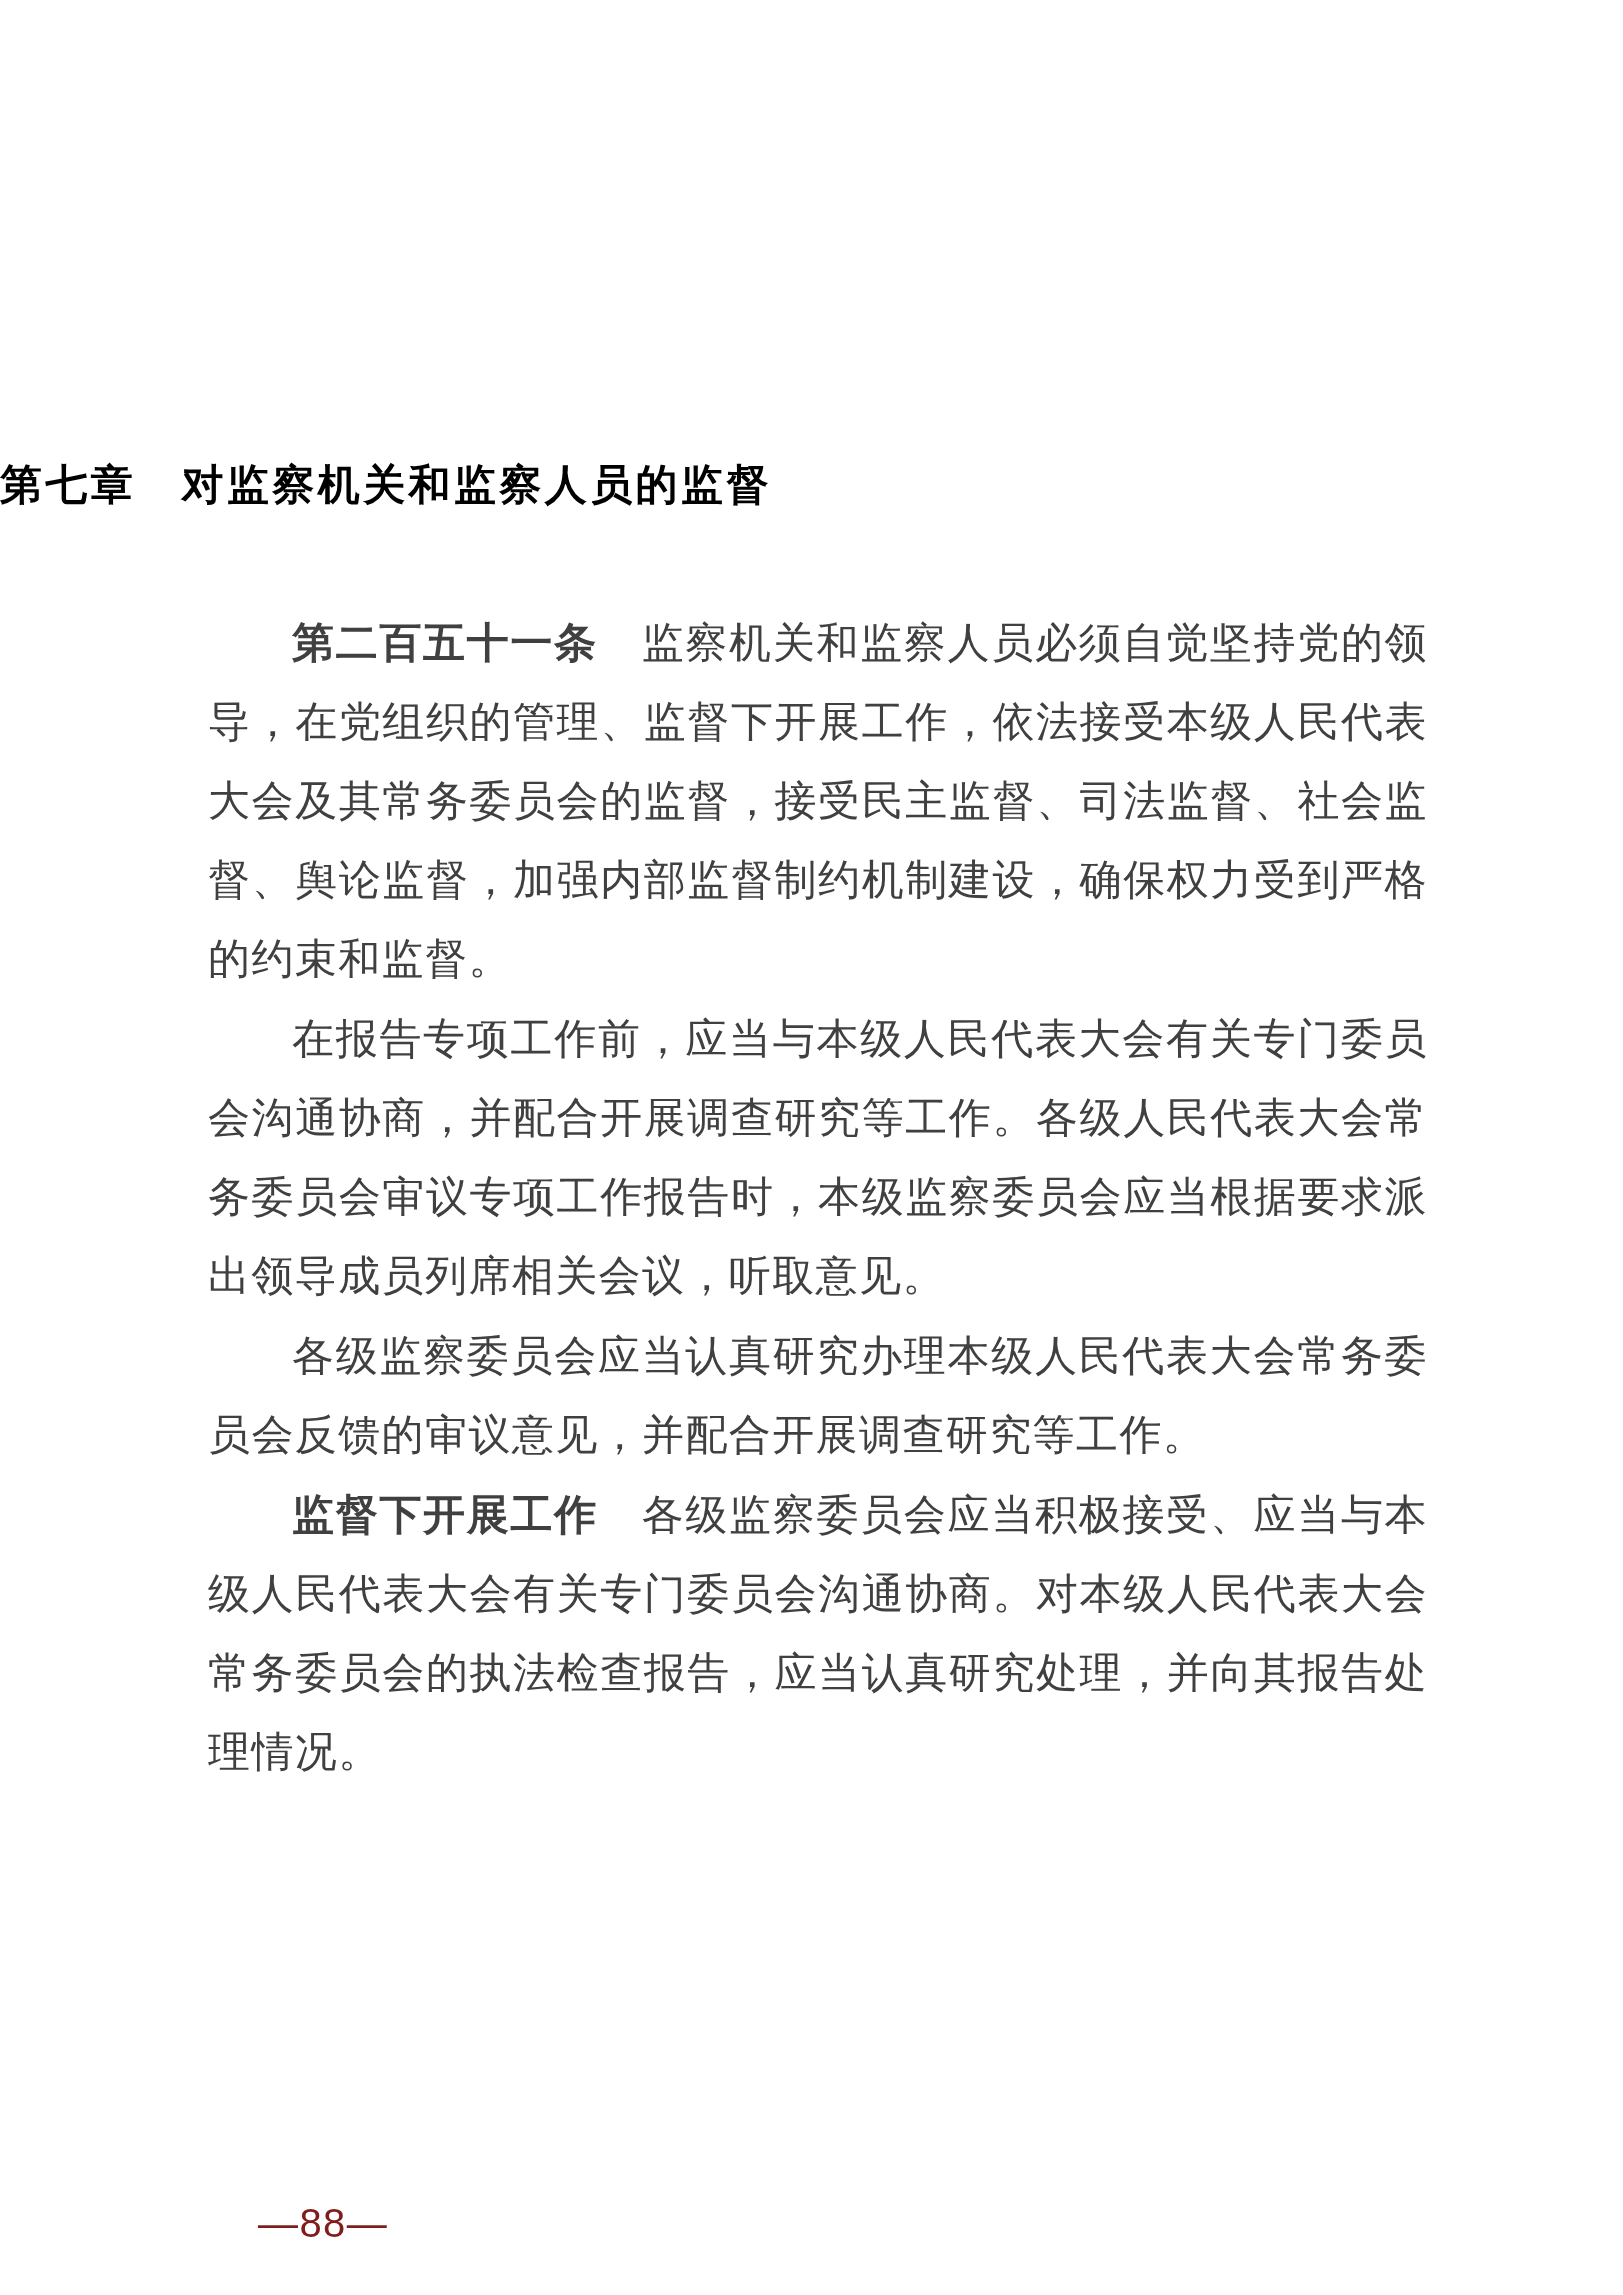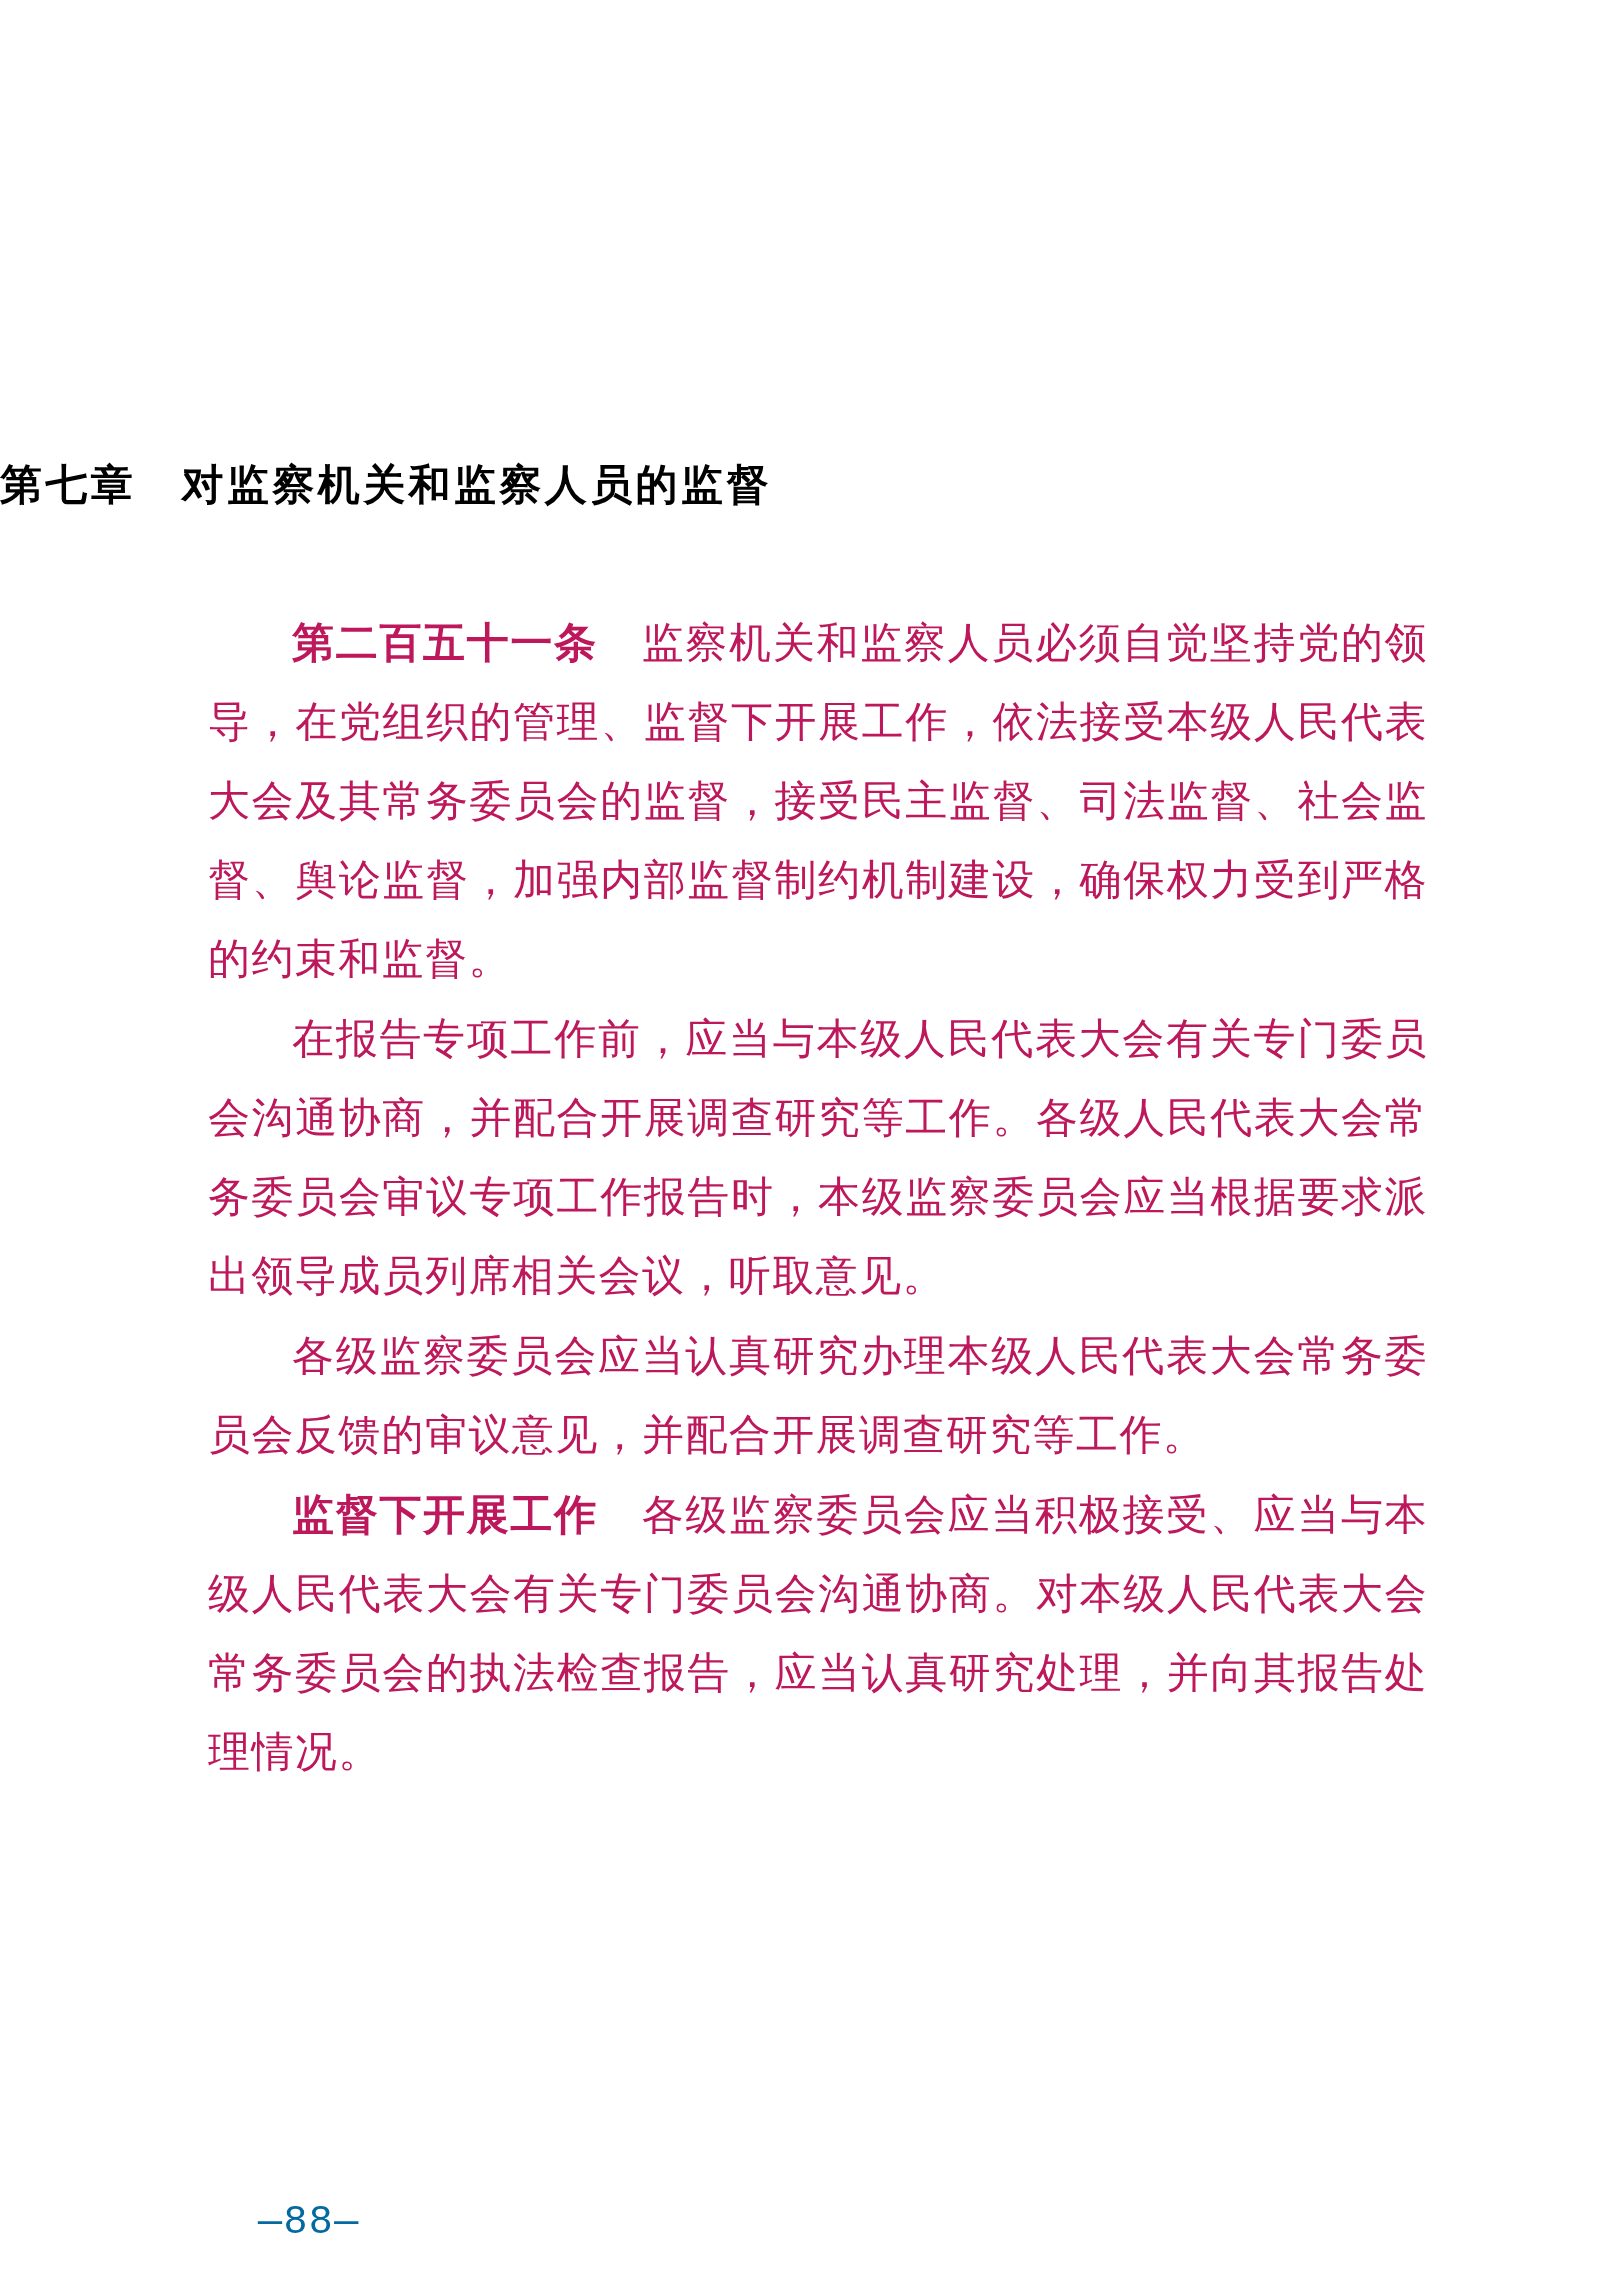--- a/index.html
+++ b/index.html
@@ -33,40 +33,40 @@
     position: absolute;
     top: 603px;
     left: 208px;
     width: 1220px;
     font-family: "Liberation Serif", serif;
     font-size: 42px;
     line-height: 79px;
     letter-spacing: 1.4px;
     text-align: justify;
     text-align-last: left;
-    color: #be185d;
+    color: #404040;
   }
   .para {
     margin: 0;
     padding: 0;
     text-indent: 2em;
   }
   .article-label {
     font-family: "Liberation Sans", sans-serif;
     font-weight: bold;
   }
   .page-number {
     position: absolute;
     left: 258px;
     top: 2201px;
-    font-family: Liberation Mono, monospace;
+    font-family: Liberation Sans, sans-serif;
     font-size: 40px;
     line-height: 44px;
     letter-spacing: 1.4px;
-    color: #0369a1;
+    color: #7f1d1d;
   }
 </style>
 </head>
 <body>
 
 <div class="page">
 
   <h1 class="chapter-heading">第七章　对监察机关和监察人员的监督</h1>
 
   <div class="body-text">

